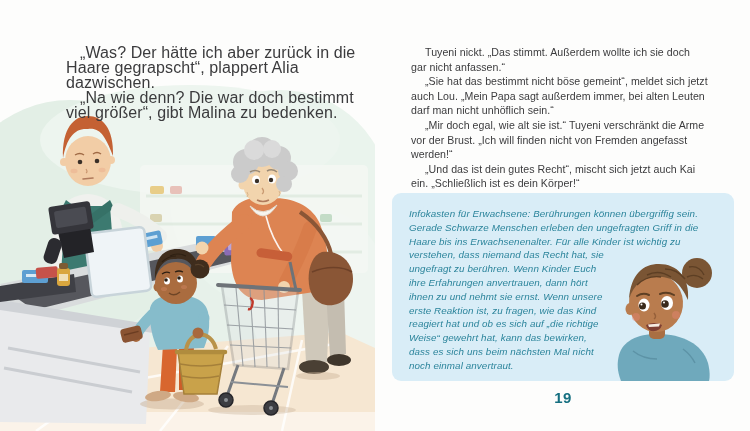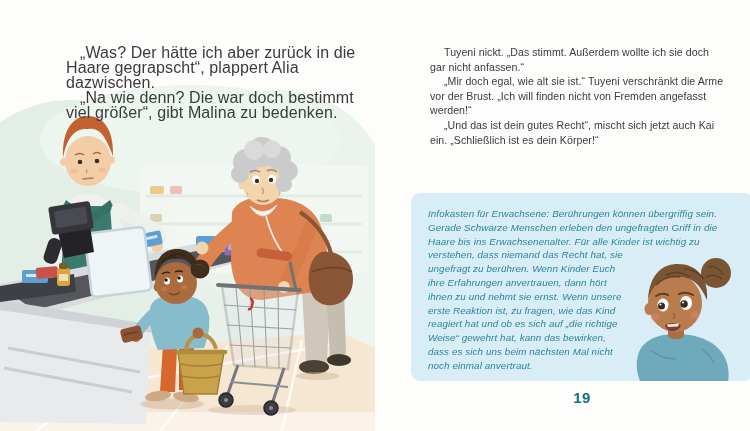--- a/index.html
+++ b/index.html
@@ -3,21 +3,21 @@
 <meta charset="utf-8">
 <style>
   html,body{margin:0;padding:0;}
   body{
     width:750px;height:431px;overflow:hidden;background:#fdfdfc;
     font-family:"Liberation Sans",sans-serif;position:relative;
   }
   .spread{position:absolute;inset:0;}
   .page{position:absolute;top:0;bottom:0;}
   .page-left{left:0;width:375px;}
-  .page-right{left:386px;width:325px;}
+  .page-right{left:367px;width:325px;}
   .illu{position:absolute;left:0;top:0;}
   .story-text{position:absolute;color:#3b3b3d;}
   .story-text p{margin:0;text-indent:14px;}
   .story-left{left:66px;top:45px;width:292px;font-size:16px;line-height:15px;letter-spacing:.1px;}
   .story-right{left:44px;top:45px;width:297px;font-size:10.6px;line-height:14.6px;letter-spacing:.05px;}
   .infobox{
     position:absolute;left:25px;top:193px;width:342px;height:188px;
     background:#d9edf7;border-radius:9px;box-sizing:border-box;
     padding:13px 16px 10px 16px;
   }
@@ -253,20 +253,21 @@
     <div class="story-text story-left">
       <p>„Was? Der hätte ich aber zurück in die Haare gegrapscht“, plappert Alia dazwischen.</p>
       <p>„Na wie denn? Die war doch bestimmt viel größer“, gibt Malina zu bedenken.</p>
     </div>
   </div>
 
   <div class="page page-right">
 
     <div class="story-text story-right">
       <p>Tuyeni nickt. „Das stimmt. Außerdem wollte ich sie doch gar nicht anfassen.“</p>
+      <p>„Sie hat das bestimmt nicht böse gemeint“, meldet sich jetzt auch Lou. „Mein Papa sagt außerdem immer, bei alten Leuten darf man nicht unhöflich sein.“</p>
       <p>„Mir doch egal, wie alt sie ist.“ Tuyeni verschränkt die Arme vor der Brust. „Ich will finden nicht von Fremden angefasst werden!“</p>
       <p>„Und das ist dein gutes Recht“, mischt sich jetzt auch Kai ein. „Schließlich ist es dein Körper!“</p>
     </div>
 
     <div class="infobox">
       <div class="float-spacer"></div>
       <div class="float-block"></div>
       <p>Infokasten für Erwachsene: Berührungen können übergriffig sein. Gerade Schwarze Menschen erleben den ungefragten Griff in die Haare bis ins Erwachsenenalter. Für alle Kinder ist wichtig zu verstehen, dass niemand das Recht hat, sie ungefragt zu berühren. Wenn Kinder Euch ihre Erfahrungen anvertrauen, dann hört ihnen zu und nehmt sie ernst. Wenn unsere erste Reaktion ist, zu fragen, wie das Kind reagiert hat und ob es sich auf „die richtige Weise“ gewehrt hat, kann das bewirken, dass es sich uns beim nächsten Mal nicht noch einmal anvertraut.</p>
 
       <svg class="upset-child" width="132" height="130" viewBox="0 0 132 130">

